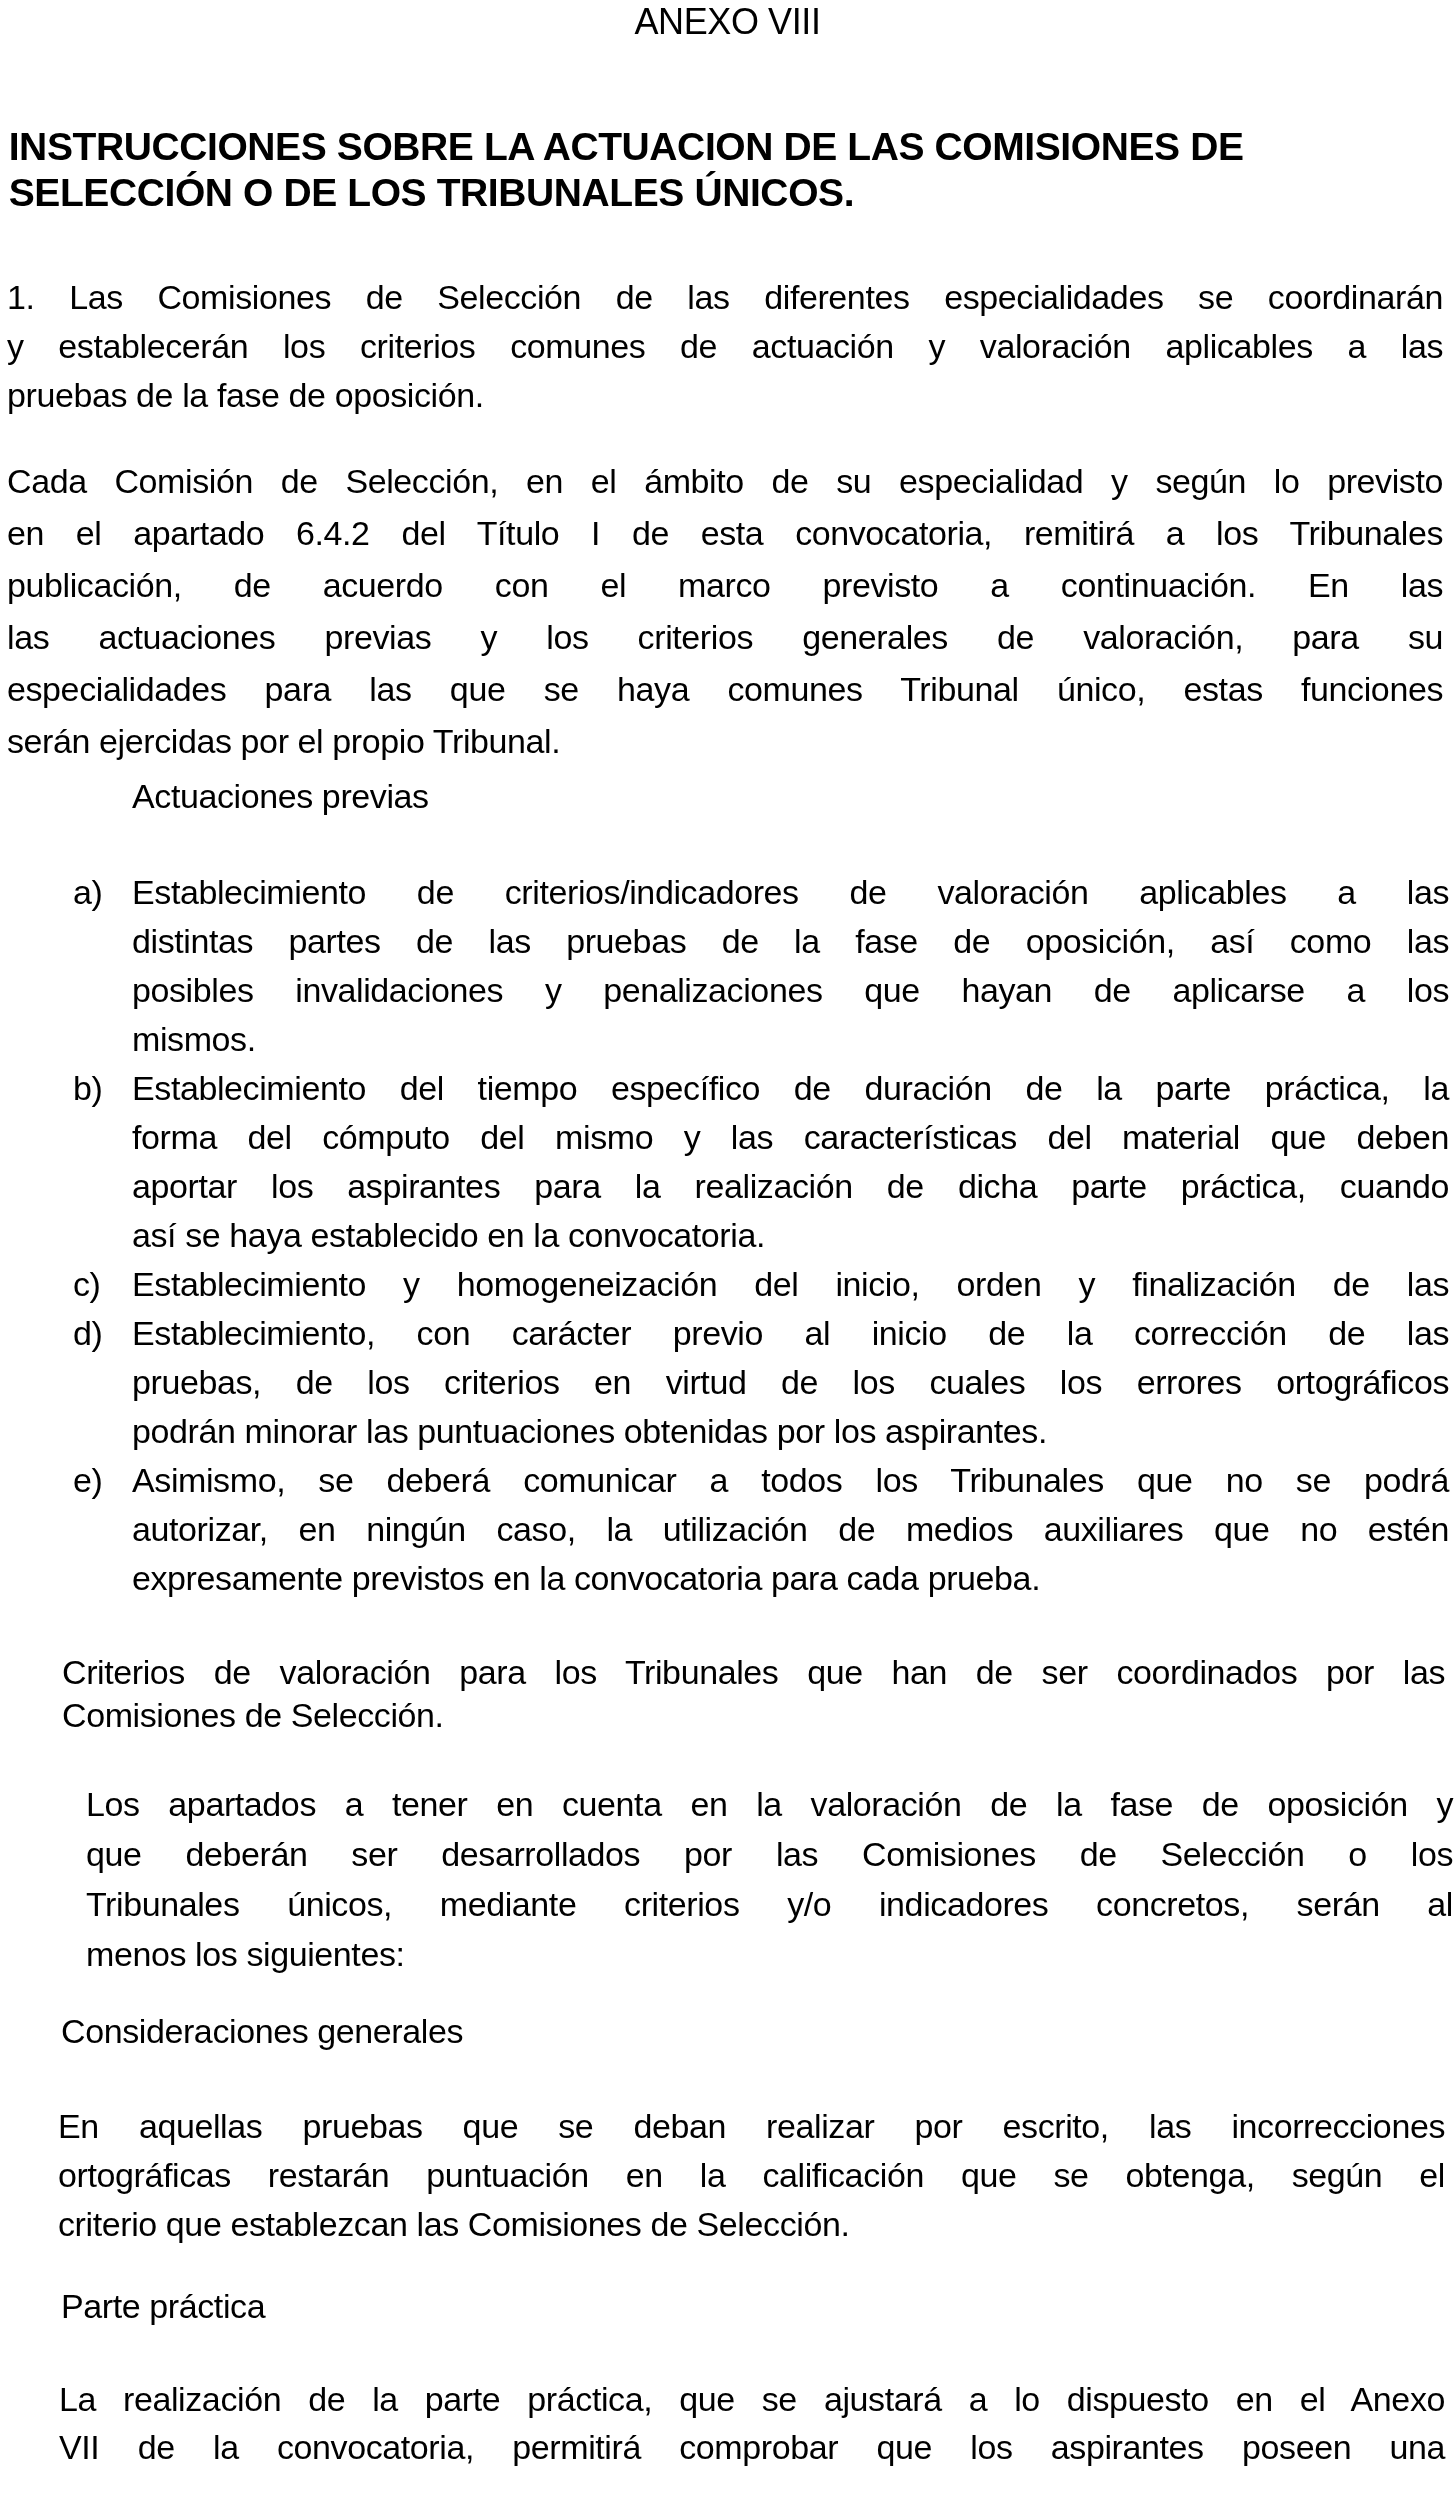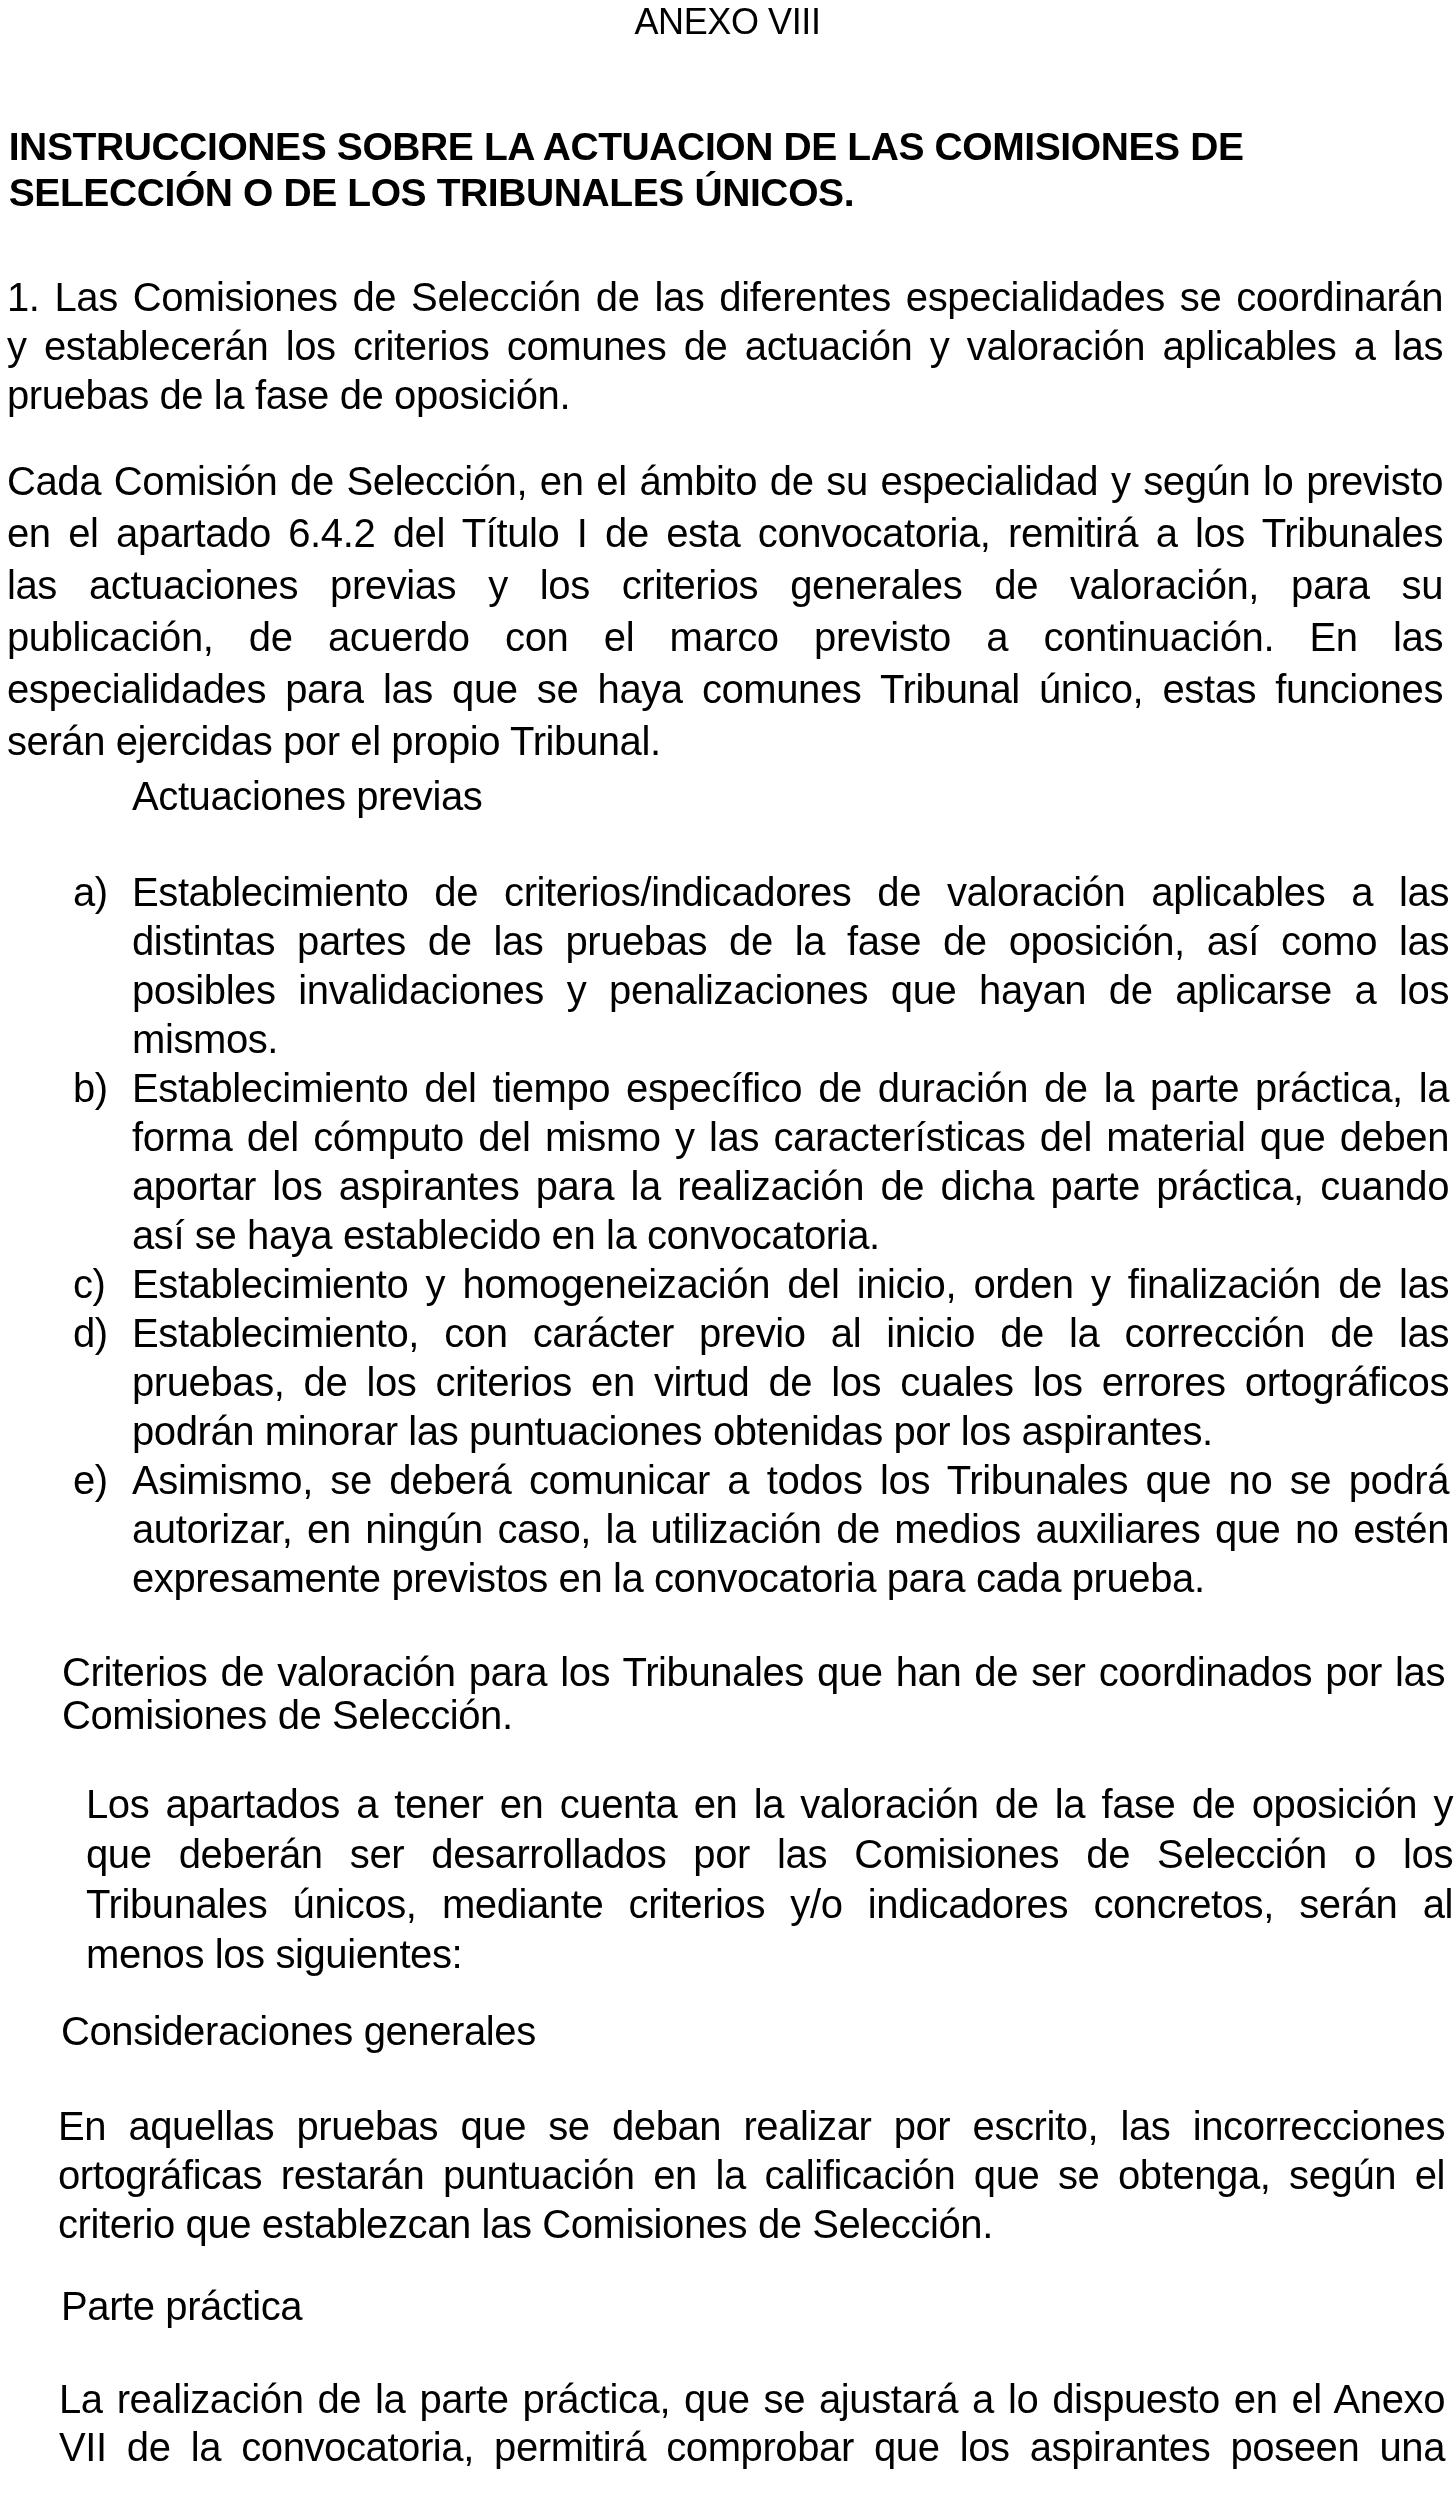--- a/index.html
+++ b/index.html
@@ -11,21 +11,21 @@
     position: relative;
     width: 1455px;
     height: 2512px;
     background: #ffffff;
     color: #000000;
     font-family: "Liberation Sans", "DejaVu Sans", sans-serif;
     overflow: hidden;
     letter-spacing: -0.4px;
   }
   .abs { position: absolute; }
-  .body-text { font-size: 40px; line-height: 49px; }
+  .body-text { font-size: 34px; line-height: 49px; }
   .line { text-align: left; white-space: normal; }
   .jfull { text-align: justify; text-align-last: justify; }
   .u {
     text-decoration-thickness: 4.3px;
     text-underline-offset: 7.8px;
     text-decoration-skip-ink: none;
   }
   #anexo {
     top: 0px; left: 0; width: 1455px;
     font-size: 36px; line-height: 43px;
@@ -66,22 +66,22 @@
 
   <div id="p1" class="abs body-text">
       <div class="line jfull">1. Las Comisiones de Selección de las diferentes especialidades se coordinarán</div>
       <div class="line jfull">y establecerán los criterios comunes de actuación y valoración aplicables a las</div>
       <div class="line">pruebas de la fase de oposición.</div>
     </div>
 
   <div id="p2" class="abs body-text">
       <div class="line jfull">Cada Comisión de Selección, en el ámbito de su especialidad y según lo previsto</div>
       <div class="line jfull">en el apartado 6.4.2 del Título I de esta convocatoria, remitirá a los Tribunales</div>
+      <div class="line jfull">publicación, de acuerdo con el marco previsto a continuación. En las</div>
       <div class="line jfull">las actuaciones previas y los criterios generales de valoración, para su</div>
-      <div class="line jfull">publicación, de acuerdo con el marco previsto a continuación. En las</div>
       <div class="line jfull">especialidades para las que se haya comunes Tribunal único, estas funciones</div>
       <div class="line">serán ejercidas por el propio Tribunal.</div>
     </div>
 
   <div id="actuaciones-heading" class="abs body-text"><span class="u">Actuaciones previas</span></div>
 
   <div id="list" class="abs body-text">
 
     <div class="list-item">
       <span class="marker">a)</span>

